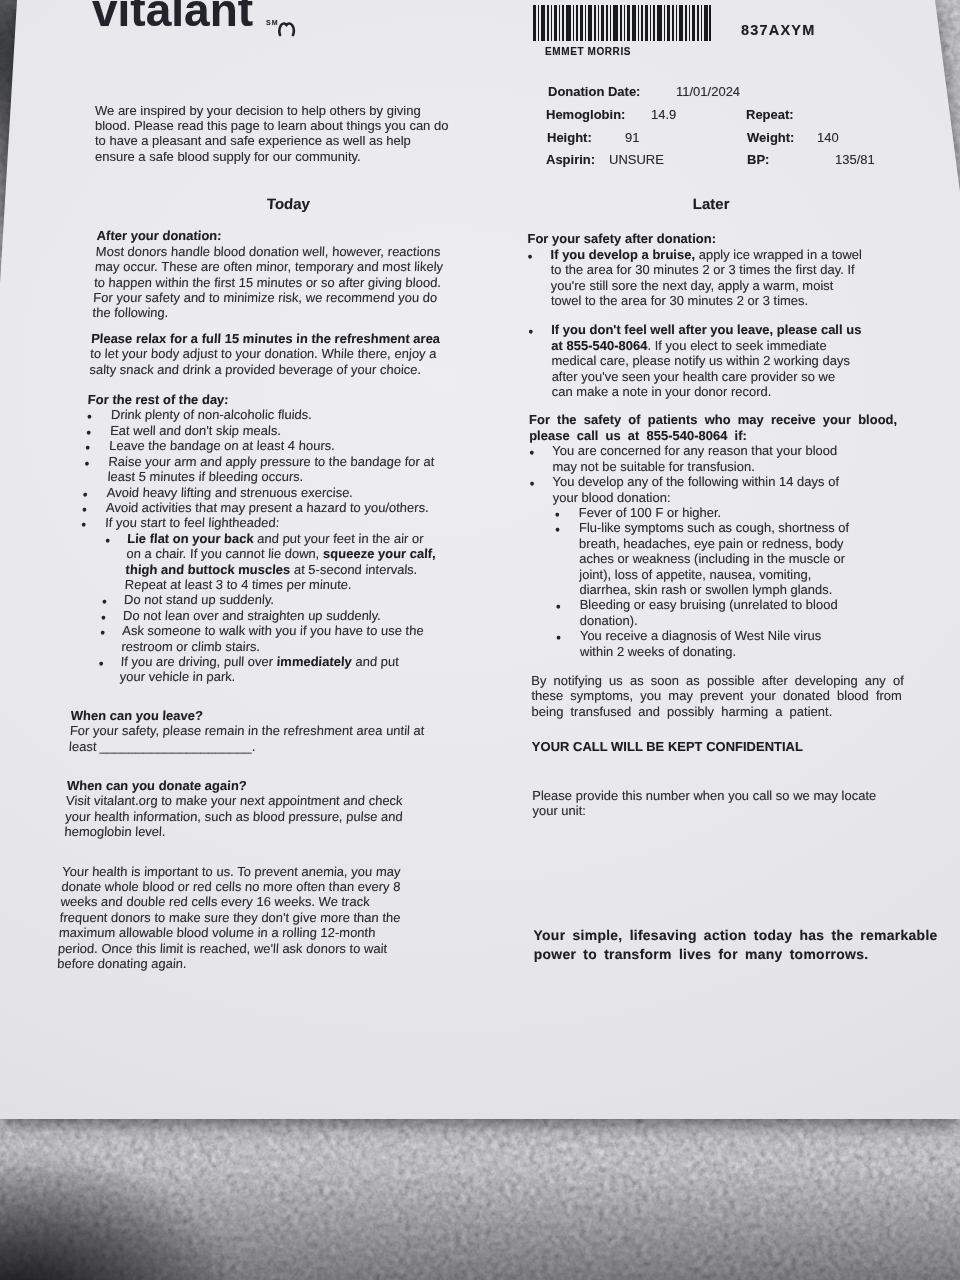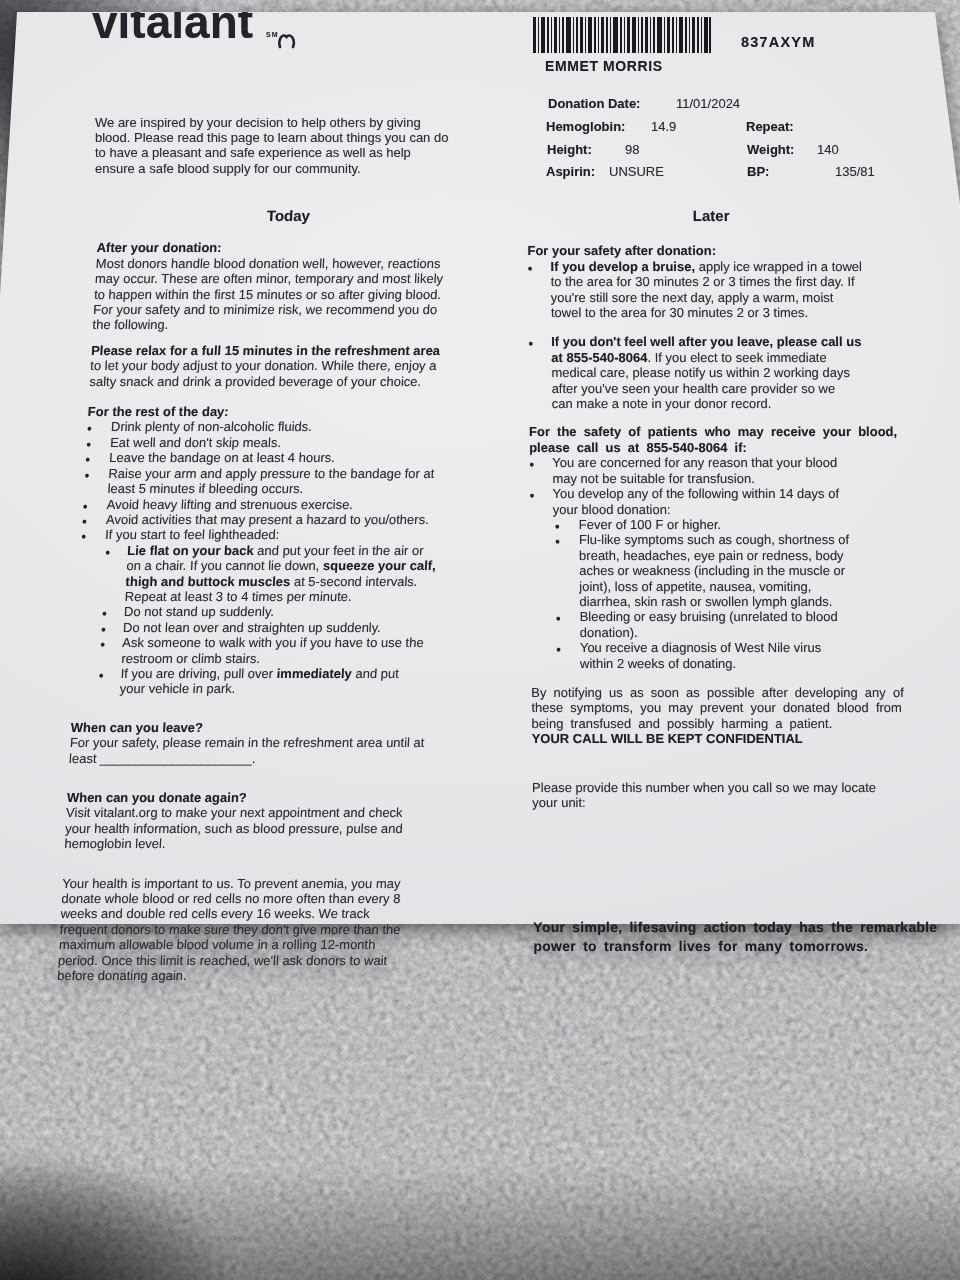--- a/index.html
+++ b/index.html
@@ -6,36 +6,36 @@
   body{width:960px;height:1280px;overflow:hidden;position:relative;
        background:#797a7d;font-family:"Liberation Sans",sans-serif;}
   .bg{position:absolute;left:0;top:0;width:960px;height:1280px;}
   .bg-shade{position:absolute;left:0;top:0;width:960px;height:1280px;
     background:
       radial-gradient(34% 24% at -3% 4%, rgba(14,16,19,.82), rgba(14,16,19,0) 72%),
       radial-gradient(30% 16% at 2% 102%, rgba(6,6,8,.88), rgba(6,6,8,0) 78%),
       linear-gradient(to bottom, rgba(0,0,0,0) 91%, rgba(12,12,14,.38) 100%);}
   .paper-wrap{position:absolute;left:0;top:0;width:960px;height:1280px;
     filter:drop-shadow(0 5px 9px rgba(0,0,0,.5));}
-  .paper{position:absolute;left:0;top:12px;width:960px;height:912px;
+  .paper{position:absolute;left:0;top:0;width:960px;height:1119px;
     clip-path:polygon(17px 0,935px 0,960px 192px,960px 1186px,800px 1167px,640px 1161px,
       470px 1167px,300px 1179px,140px 1185px,0 1182px,0 284px);
     background:radial-gradient(135% 100% at 46% 34%, #eeeef1 0%, #e7e7ea 50%, #dedee2 88%, #d7d7dc 100%);}
   .content{position:absolute;left:0;top:0;width:960px;height:1280px;color:#2c2c32;
     text-shadow:0 0 .7px rgba(46,46,52,.38);}
   b{font-weight:700;color:#1d1d23;}
   
   .logo{position:absolute;left:92px;top:-17px;font-size:46px;font-weight:700;
     color:#23232c;letter-spacing:0;}
   .logo .mark{position:absolute;left:185px;top:11px;}
   .logo .sm{position:absolute;left:174px;top:36px;font-size:7px;font-weight:700;letter-spacing:1px;color:#2a2a33;}
   
   .bc{position:absolute;left:533px;top:5px;}
   .bc-code{position:absolute;left:741px;top:22px;font-weight:700;font-size:14.5px;letter-spacing:1.2px;color:#1d1d23;}
-  .donor{position:absolute;left:545px;top:46px;font-weight:700;font-size:14px;letter-spacing:.6px;color:#1d1d23;}
+  .donor{position:absolute;left:545px;top:46px;font-weight:700;font-size:10px;letter-spacing:.6px;color:#1d1d23;}
   .f{position:absolute;font-size:13px;}
   .fl{font-weight:700;color:#1d1d23;}
   
   .intro{position:absolute;left:95px;top:103px;width:404px;font-size:13px;line-height:15.2px;white-space:pre-line;}
   
   .col{position:absolute;top:193px;font-size:13px;line-height:15.4px;}
   .col h2{margin:3px 0 0 0;font-size:15px;font-weight:700;text-align:center;color:#1d1d23;}
   .col-left{left:99px;width:380px;transform:skewX(-3.1deg);transform-origin:0 0;}
   .col-right{left:527px;width:418px;transform:skewX(0.5deg);transform-origin:0 0;}
   .col-right h2{transform:translateX(-25px);}
@@ -135,21 +135,21 @@
   <div class="bc-code">837AXYM</div>
   <div class="donor">EMMET MORRIS</div>
 
   <span class="f fl" style="left:548px;top:84px">Donation Date:</span>
   <span class="f" style="left:676px;top:84px">11/01/2024</span>
   <span class="f fl" style="left:546px;top:107px">Hemoglobin:</span>
   <span class="f" style="left:651px;top:107px">14.9</span>
   <span class="f fl" style="left:746px;top:107px">Repeat:</span>
   <span class="f" style="left:815px;top:107px"></span>
   <span class="f fl" style="left:547px;top:130px">Height:</span>
-  <span class="f" style="left:625px;top:130px">98</span>
+  <span class="f" style="left:625px;top:130px">91</span>
   <span class="f fl" style="left:747px;top:130px">Weight:</span>
   <span class="f" style="left:817px;top:130px">140</span>
   <span class="f fl" style="left:546px;top:152px">Aspirin:</span>
   <span class="f" style="left:609px;top:152px">UNSURE</span>
   <span class="f fl" style="left:747px;top:152px">BP:</span>
   <span class="f" style="left:835px;top:152px">135/81</span>
 
   <div class="intro">We are inspired by your decision to help others by giving
 blood. Please read this page to learn about things you can do
 to have a pleasant and safe experience as well as help
@@ -246,21 +246,21 @@
               <div class="li b2"><span>Bleeding or easy bruising (unrelated to blood
 donation).</span></div>
               <div class="li b2"><span>You receive a diagnosis of West Nile virus
 within 2 weeks of donating.</span></div>
             </div>
             <div class="block" style="margin-top: 14px;">
               <div class="p wide"><span>By notifying us as soon as possible after developing any of
 these symptoms, you may prevent your donated blood from
 being transfused and possibly harming a patient.</span></div>
             </div>
-            <div class="block" style="">
+            <div class="block" style="margin-top: 20px;">
               <div class="p"><b>YOUR CALL WILL BE KEPT CONFIDENTIAL</b></div>
             </div>
             <div class="block" style="margin-top: 33px;">
               <div class="p"><span>Please provide this number when you call so we may locate
 your unit:</span></div>
             </div>
             <div class="block" style="margin-top: 108px;">
               <div class="p closing"><span>Your simple, lifesaving action today has the remarkable
 power to transform lives for many tomorrows.</span></div>
             </div>

